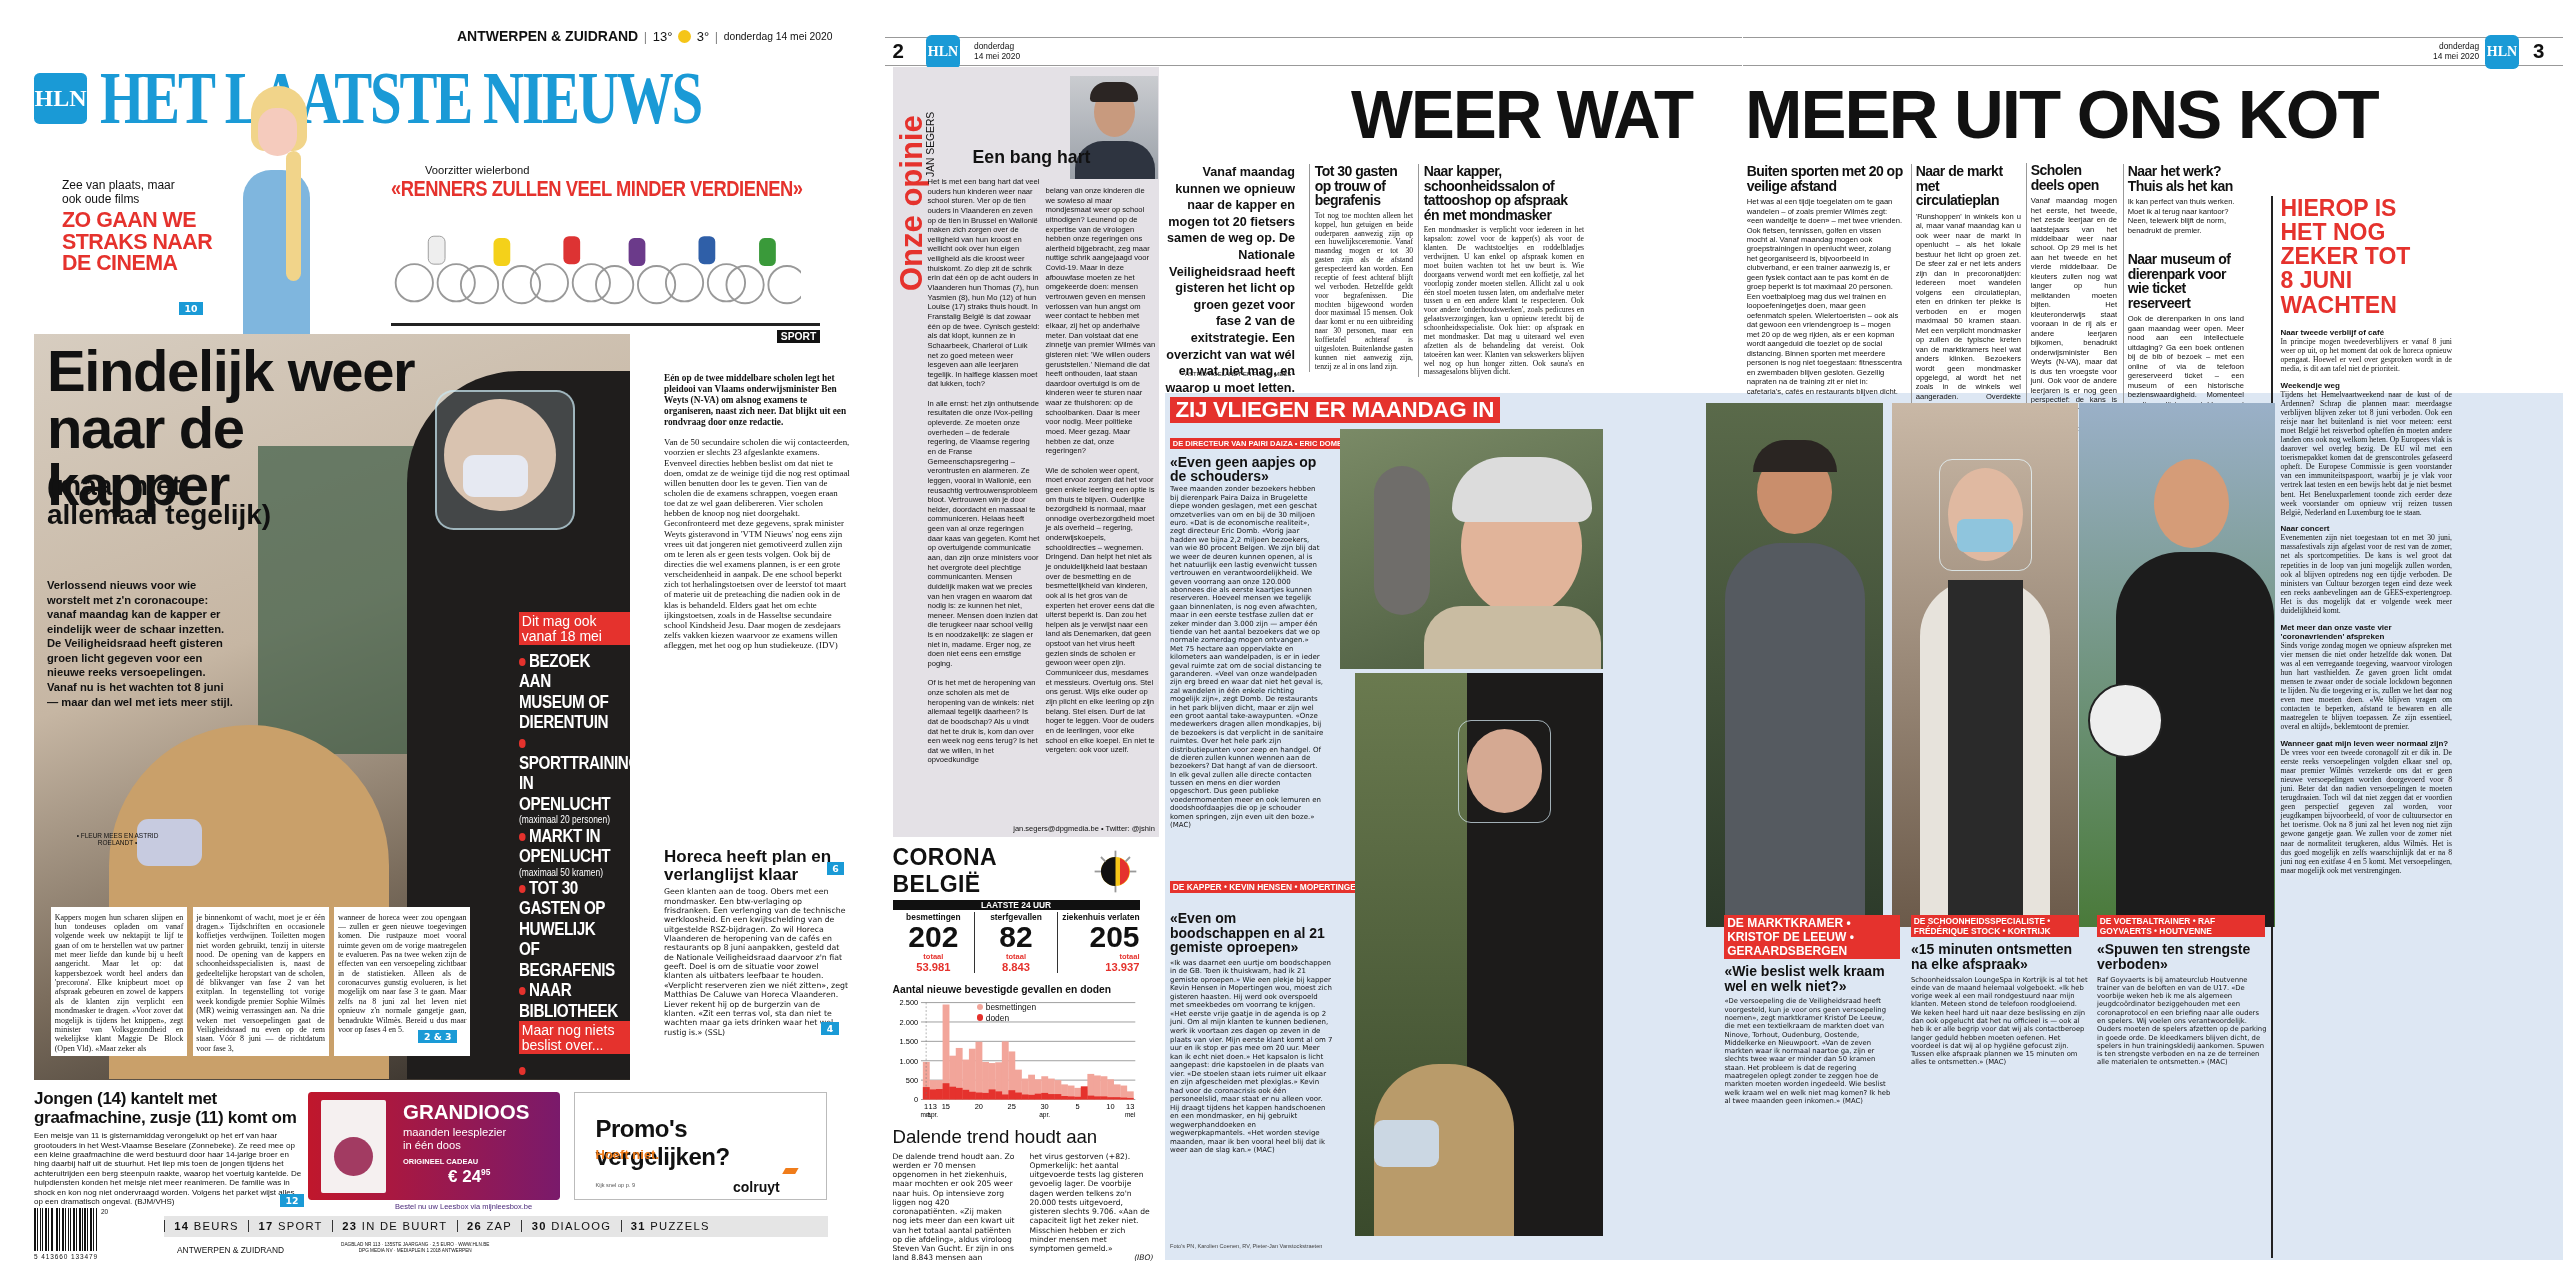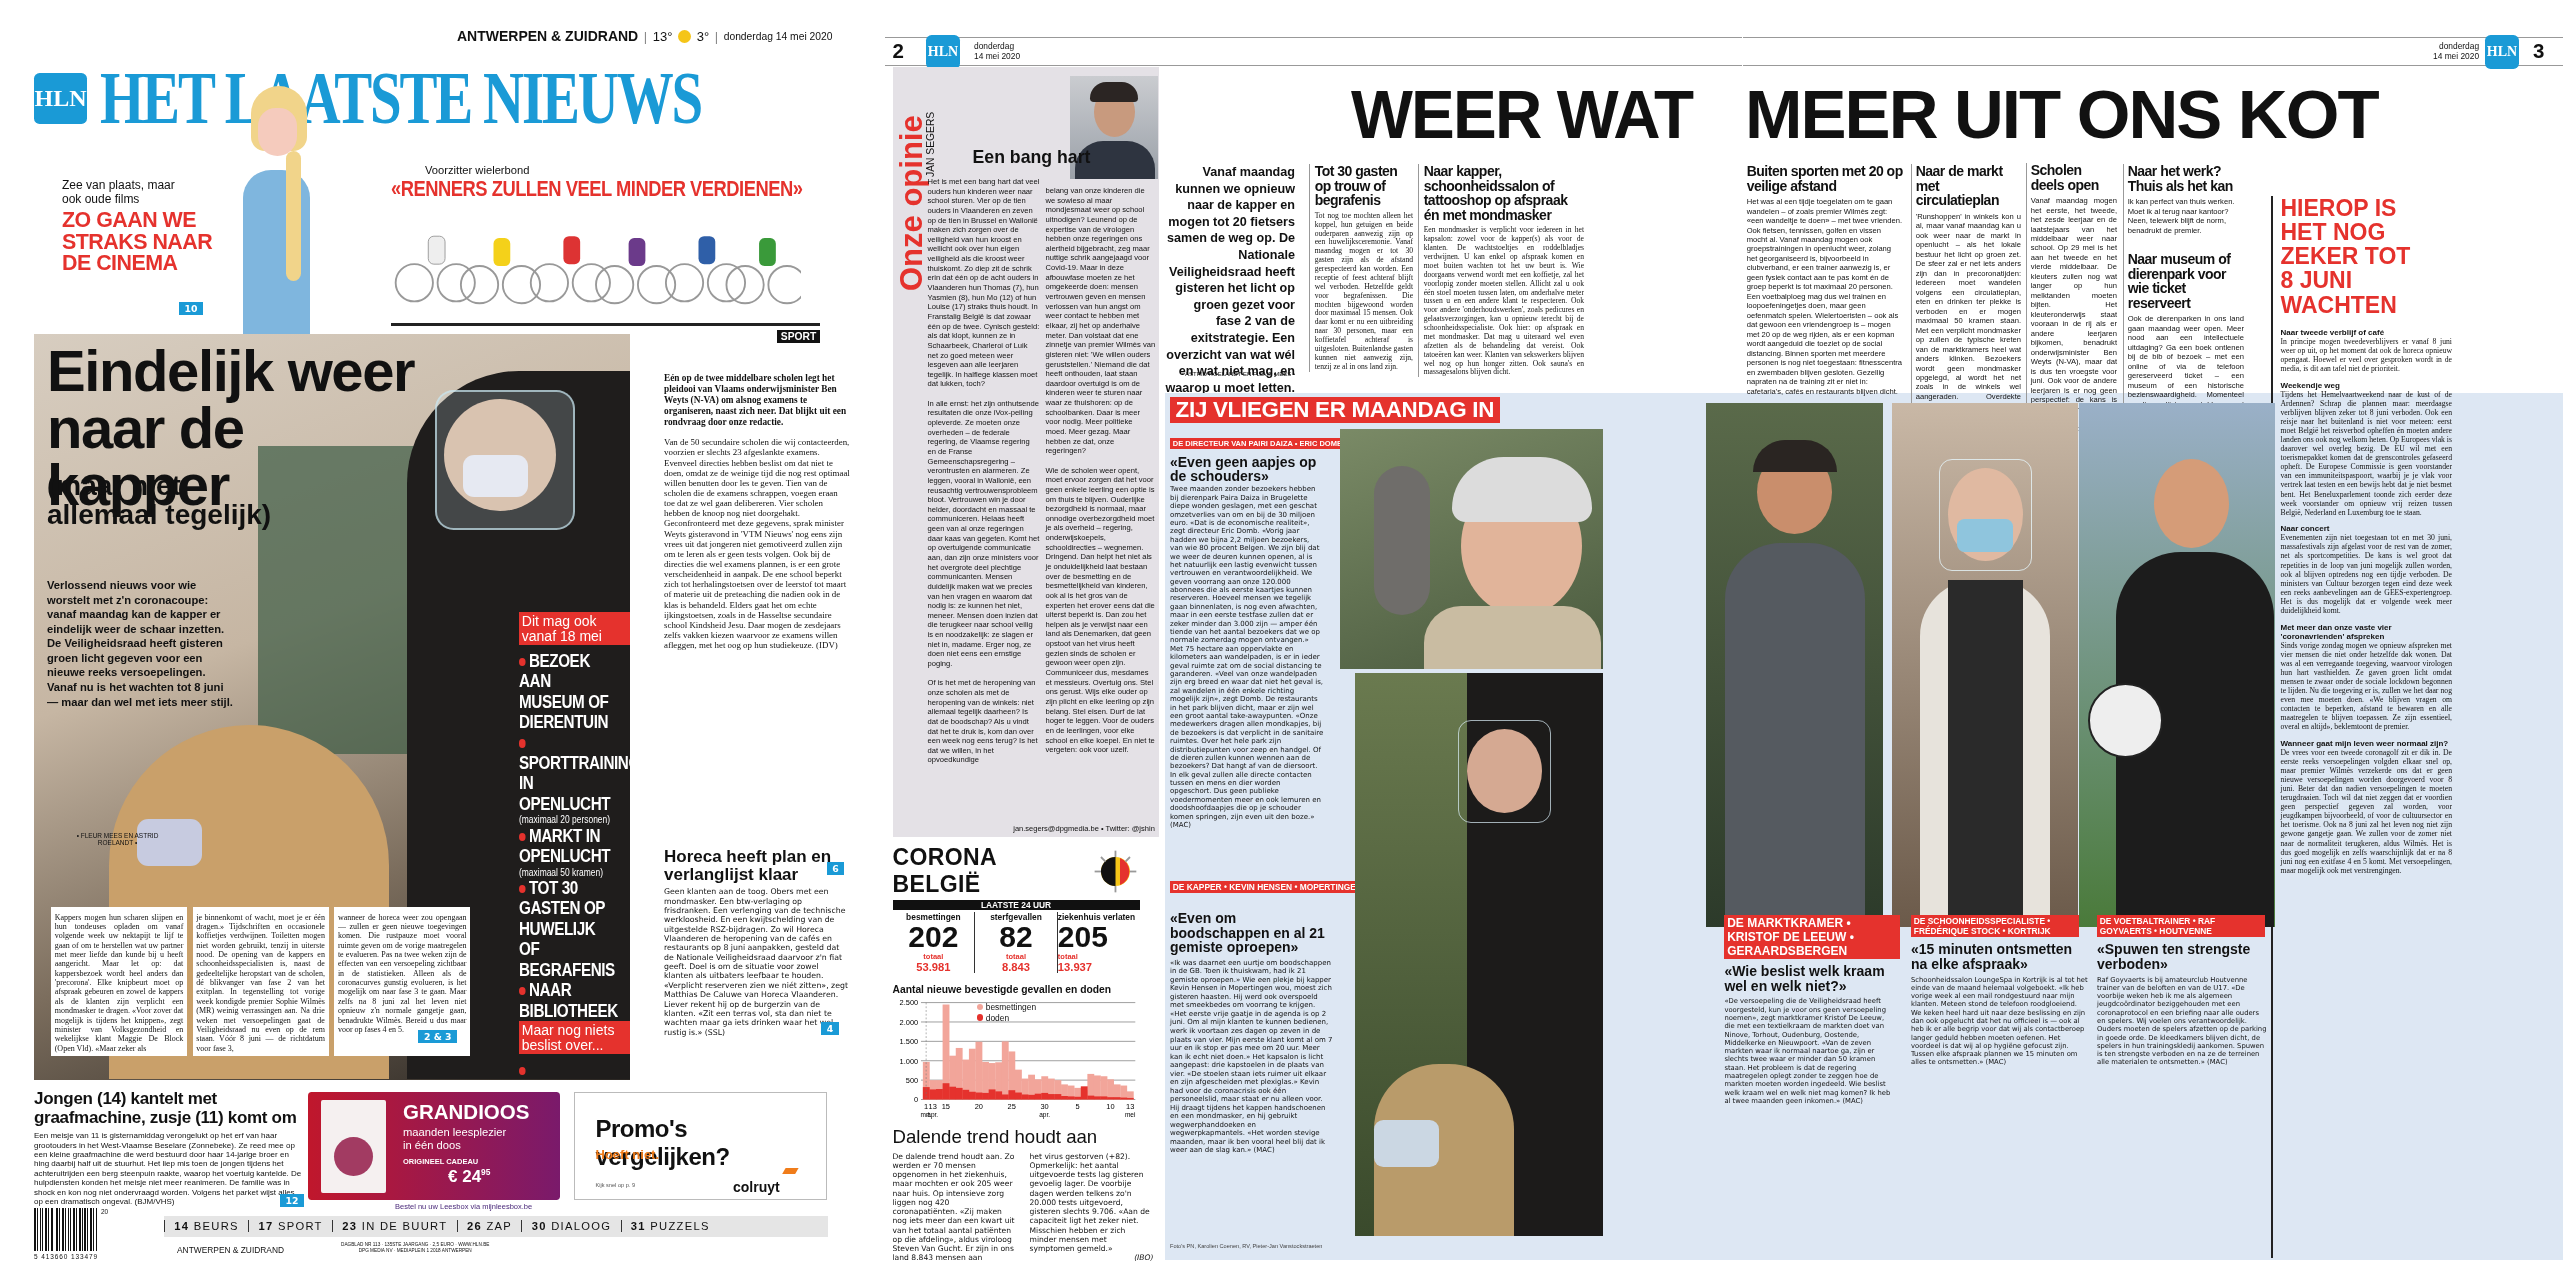--- a/index.html
+++ b/index.html
@@ -244,21 +244,21 @@
         <div style="font-weight:bold;font-size:30px;line-height:1">202</div>
         <div class="red" style="font-size:7.5px;font-weight:bold">totaal</div>
         <div class="red" style="font-size:11.2px;font-weight:bold">53.981</div>
       </div>
       <div style="flex:1;text-align:center;border-right:0.9px solid #333">
         <div style="font-weight:bold;font-size:8.4px">sterfgevallen</div>
         <div style="font-weight:bold;font-size:30px;line-height:1">82</div>
         <div class="red" style="font-size:7.5px;font-weight:bold">totaal</div>
         <div class="red" style="font-size:11.2px;font-weight:bold">8.843</div>
       </div>
-      <div style="flex:1;text-align:left">
+      <div style="flex:1;text-align:right">
         <div style="font-weight:bold;font-size:8.4px">ziekenhuis verlaten</div>
         <div style="font-weight:bold;font-size:30px;line-height:1">205</div>
         <div class="red" style="font-size:7.5px;font-weight:bold">totaal</div>
         <div class="red" style="font-size:11.2px;font-weight:bold">13.937</div>
       </div>
     </div>
     <div style="font-weight:bold;font-size:10.3px;margin-top:11.2px">Aantal nieuwe bevestigde gevallen en doden</div>
     <div id="chart-wrap" style="position:relative;width:247px;height:123px;margin-top:1.9px">
       <svg id="chart-svg" width="247" height="123" viewBox="0 0 265 132">
           <line x1="30" x2="260" y1="110" y2="110" stroke="#555" stroke-width="0.6"></line>

